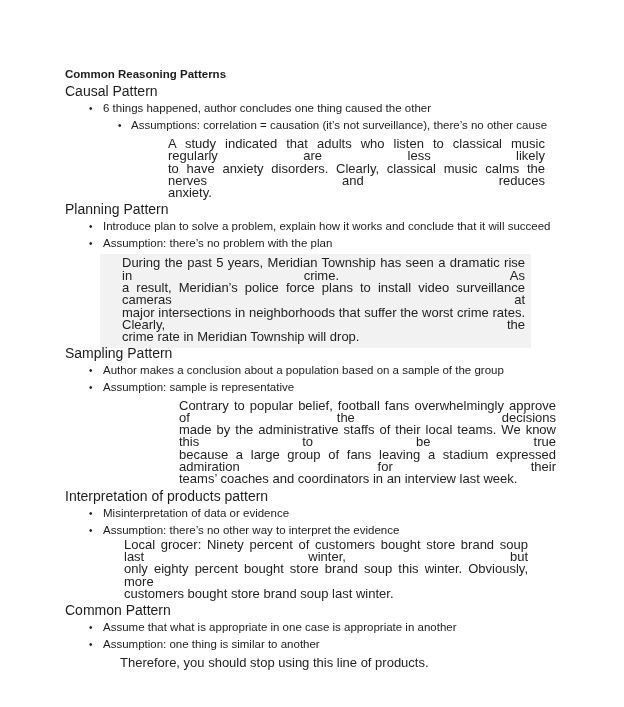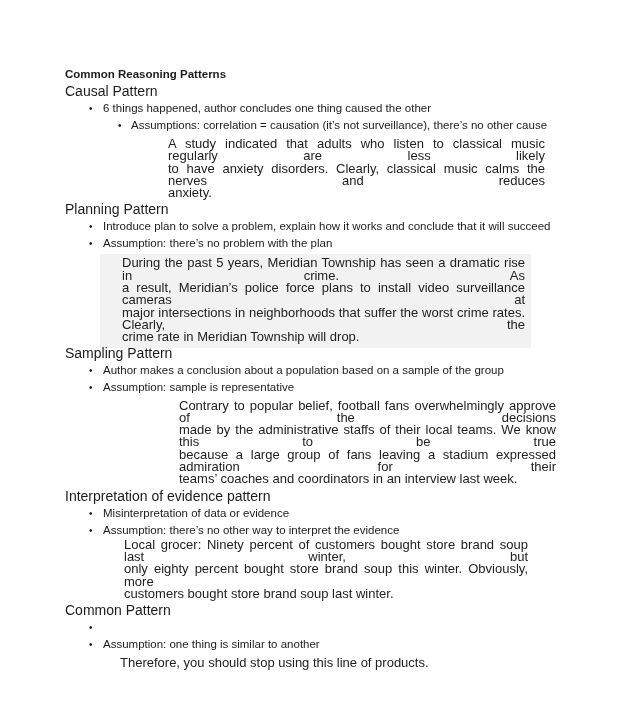--- a/index.html
+++ b/index.html
@@ -121,40 +121,41 @@
     </div>
     <div class="example ex-sampling">
       <div class="exline jl">Contrary to popular belief, football fans overwhelmingly approve of the decisions</div>
       <div class="exline jl">made by the administrative staffs of their local teams. We know this to be true</div>
       <div class="exline jl">because a large group of fans leaving a stadium expressed admiration for their</div>
       <div class="exline">teams’ coaches and coordinators in an interview last week.</div>
     </div>
   </section>
 
   <section class="sec-interp">
-    <div class="heading">Interpretation of evidence pattern</div>
+    <div class="heading">Interpretation of products pattern</div>
     <div class="bullet l1">
       <span class="dot">•</span>
       <span>Misinterpretation of data or evidence</span>
     </div>
     <div class="bullet l1">
       <span class="dot">•</span>
       <span>Assumption: there’s no other way to interpret the evidence</span>
     </div>
     <div class="example ex-interp">
       <div class="exline jl">Local grocer: Ninety percent of customers bought store brand soup last winter, but</div>
       <div class="exline jl">only eighty percent bought store brand soup this winter. Obviously, more</div>
       <div class="exline">customers bought store brand soup last winter.</div>
     </div>
   </section>
 
   <section class="sec-analogy">
     <div class="heading">Common Pattern</div>
     <div class="bullet l1">
       <span class="dot">•</span>
+      <span>Assume that what is appropriate in one case is appropriate in another</span>
     </div>
     <div class="bullet l1">
       <span class="dot">•</span>
       <span>Assumption: one thing is similar to another</span>
     </div>
     <div class="example ex-analogy">
       <div class="exline">Therefore, you should stop using this line of products.</div>
     </div>
   </section>
 

